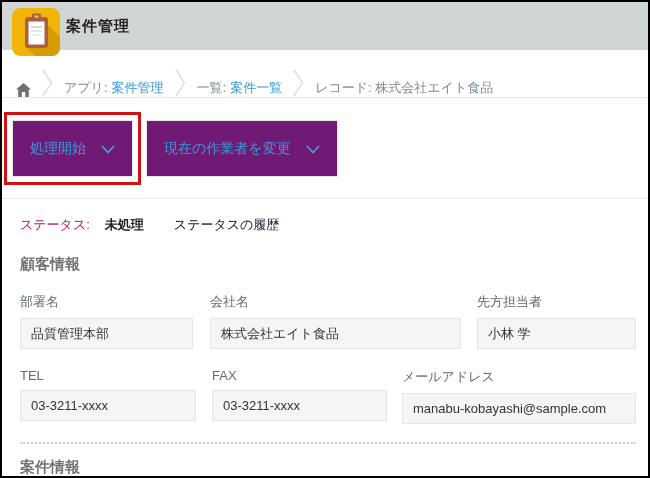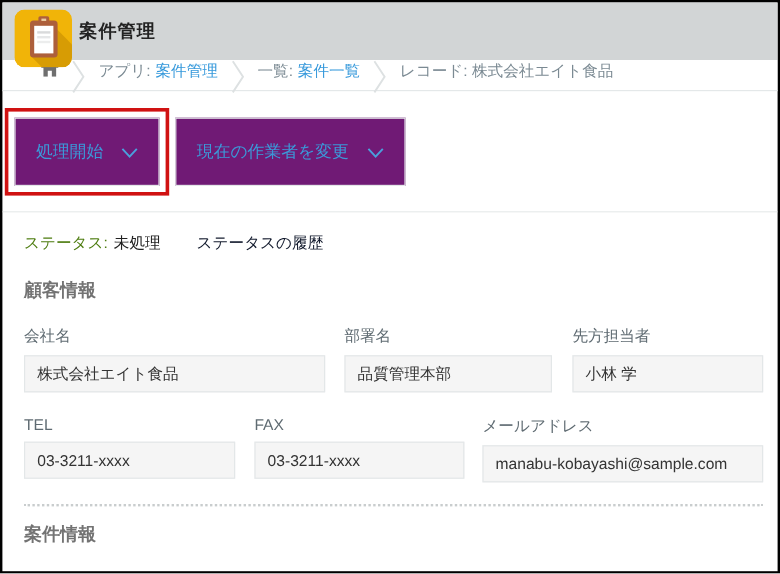--- a/index.html
+++ b/index.html
@@ -14,22 +14,22 @@
   
   .app-header {
     height:48px; background:#d2d5d6; display:flex; align-items:center;
     padding-left:64px; position:relative;
   }
   .app-title { font-size:15px; font-weight:bold; color:#222; letter-spacing:1px; }
   .app-icon { position:absolute; left:10px; top:6px; width:48px; height:48px; z-index:5; }
 
   
   .breadcrumb {
-    height:26px; background:#fff; border-bottom:1px solid #e4e8e9;
-    display:flex; align-items:flex-start; padding-left:32px; font-size:13px;
+    height:48px; background:#fff; border-bottom:1px solid #e4e8e9;
+    display:flex; align-items:flex-end; padding-left:14px; font-size:13px;
   }
   .crumb-sep { margin:0 11px; display:flex; align-items:center; }
   .crumb-gray { color:#7b8a93; }
   .crumb-link { color:#3498db; text-decoration:none; cursor:pointer; margin-left:4px; }
   .home-icon { display:flex; align-items:center; cursor:pointer; }
 
   
   .toolbar { display:flex; align-items:center; margin:14px 0 0 2px; }
   .annotation {
     border:3px solid #d01212; padding:5px; display:inline-flex; background:transparent;
@@ -39,22 +39,22 @@
     padding:0 17px; background:#701a75; border:1px solid #e3e7e8;
     font-size:14px; color:#3b99d9; cursor:pointer;
     font-family:"Liberation Sans","DejaVu Sans",sans-serif;
   }
   .btn + .btn-wrap, .btn-wrap + .btn { margin-left:5px;text-align:center; }
   .toolbar-divider { border-top:1px solid #e8ebeb; margin-top:13px; }
 
   
   .content { padding:0 12px 0 18px; }
   .status-row { margin-top:17px; font-size:13px; display:flex; align-items:center; }
-  .status-label { color:#4d7c0f; }
-  .status-value { color:#222; font-weight:normal; margin-left:5px; }
+  .status-label { color:#be185d; }
+  .status-value { color:#222; font-weight:bold; margin-left:15px; }
   .status-history { color:#0f172a; margin-left:30px; cursor:pointer; text-decoration:none; }
 
   .section-heading { margin-top:21px; font-size:15px; font-weight:bold; color:#737373; }
 
   .field-row { display:flex; margin-top:19px; }
   .field { display:flex; flex-direction:column; }
   .field-label { font-size:13px; color:#5f6b72; margin-bottom:7px; }
   .field-value {
     height:31px; background:#f5f5f5; border:1px solid #e3e7e8;
     font-size:13px; color:#333; display:flex; align-items:center; padding:0 10px;
@@ -154,27 +154,27 @@
 
     <div class="status-row">
       <span class="status-label">ステータス:</span>
       <span class="status-value">未処理</span>
       <a class="status-history">ステータスの履歴</a>
     </div>
 
     <div class="section-heading">顧客情報</div>
 
     <div class="field-row">
+      <div class="field f-dept">
+        <span class="field-label">部署名</span>
+        <span class="field-value">品質管理本部</span>
+      </div>
       <div class="field f-company">
         <span class="field-label">会社名</span>
         <span class="field-value">株式会社エイト食品</span>
-      </div>
-      <div class="field f-dept">
-        <span class="field-label">部署名</span>
-        <span class="field-value">品質管理本部</span>
       </div>
       <div class="field f-contact">
         <span class="field-label">先方担当者</span>
         <span class="field-value">小林 学</span>
       </div>
     </div>
 
     <div class="field-row">
       <div class="field f-tel">
         <span class="field-label">TEL</span>

